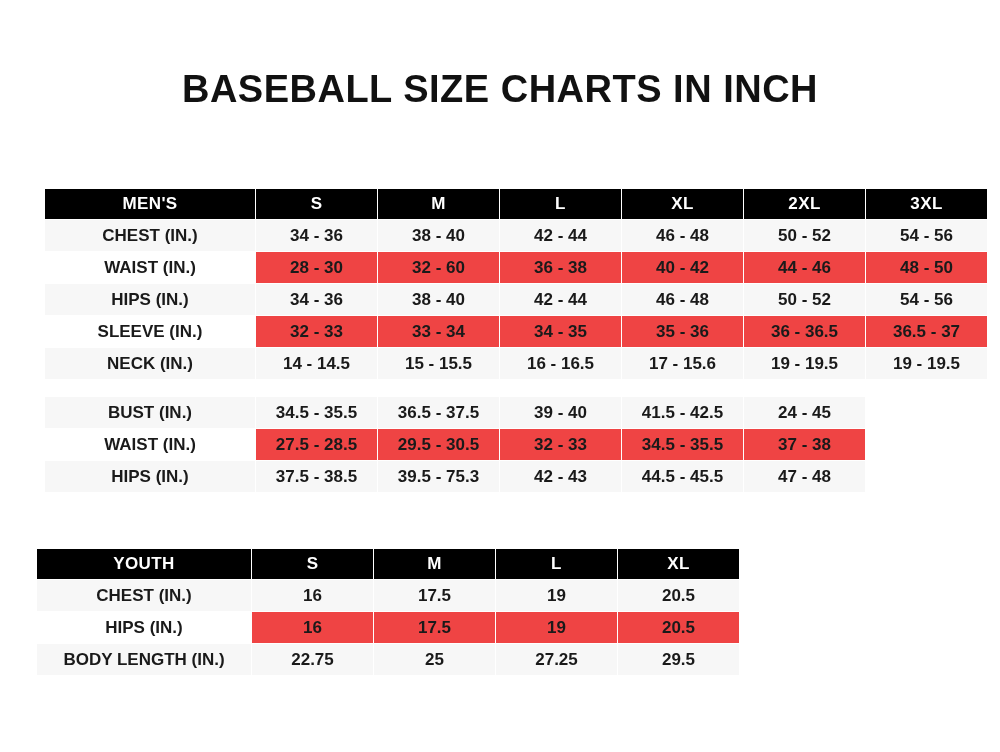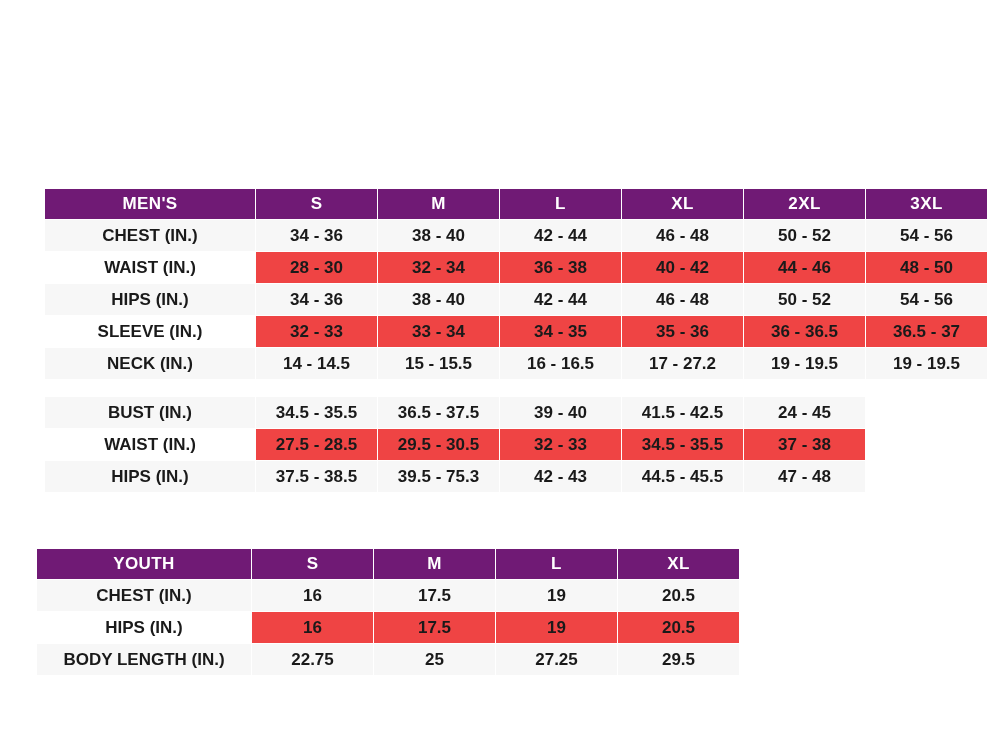--- a/index.html
+++ b/index.html
@@ -42,21 +42,21 @@
     text-align: center;
     vertical-align: middle;
     font-size: 17px;
     font-weight: bold;
     color: #1a1a1a;
     height: 31px;
     padding: 0 2px;
     white-space: nowrap;
   }
   table.size-table tr.head td {
-    background: #701a75;
+    background: #000000;
     color: #ffffff;
     height: 30px;
     font-size: 17px;
     letter-spacing: 0.4px;
   }
   table.size-table tr.row-alt td {
     background: #ef4444;
   }
   table.size-table tr.row-plain td {
     background: #f7f7f7;
@@ -83,20 +83,21 @@
   #table-youth td.label-cell { width: 210px; }
   #table-youth td.val { width: 117px; }
 
   #table-youth td { font-size: 17px; }
 </style>
 </head>
 <body>
 
 <div class="page">
 
+  <div class="title">BASEBALL SIZE CHARTS IN INCH</div>
 
   <table class="size-table" id="table-mens">
     <tbody>
       <tr class="head">
         <td class="label-cell">MEN'S</td>
         <td class="val">S</td>
         <td class="val">M</td>
         <td class="val">L</td>
         <td class="val">XL</td>
         <td class="val">2XL</td>
@@ -107,21 +108,21 @@
         <td class="val">34 - 36</td>
         <td class="val">38 - 40</td>
         <td class="val">42 - 44</td>
         <td class="val">46 - 48</td>
         <td class="val">50 - 52</td>
         <td class="val">54 - 56</td>
       </tr>
       <tr class="row-alt">
         <td class="label-cell">WAIST (IN.)</td>
         <td class="val">28 - 30</td>
-        <td class="val">32 - 34</td>
+        <td class="val">32 - 60</td>
         <td class="val">36 - 38</td>
         <td class="val">40 - 42</td>
         <td class="val">44 - 46</td>
         <td class="val">48 - 50</td>
       </tr>
       <tr class="row-plain">
         <td class="label-cell">HIPS (IN.)</td>
         <td class="val">34 - 36</td>
         <td class="val">38 - 40</td>
         <td class="val">42 - 44</td>
@@ -136,21 +137,21 @@
         <td class="val">34 - 35</td>
         <td class="val">35 - 36</td>
         <td class="val">36 - 36.5</td>
         <td class="val">36.5 - 37</td>
       </tr>
       <tr class="row-plain">
         <td class="label-cell">NECK (IN.)</td>
         <td class="val">14 - 14.5</td>
         <td class="val">15 - 15.5</td>
         <td class="val">16 - 16.5</td>
-        <td class="val">17 - 27.2</td>
+        <td class="val">17 - 15.6</td>
         <td class="val">19 - 19.5</td>
         <td class="val">19 - 19.5</td>
       </tr>
     </tbody>
   </table>
 
   <table class="size-table" id="table-womens">
     <tbody>
       <tr class="row-plain">
         <td class="label-cell">BUST (IN.)</td>

